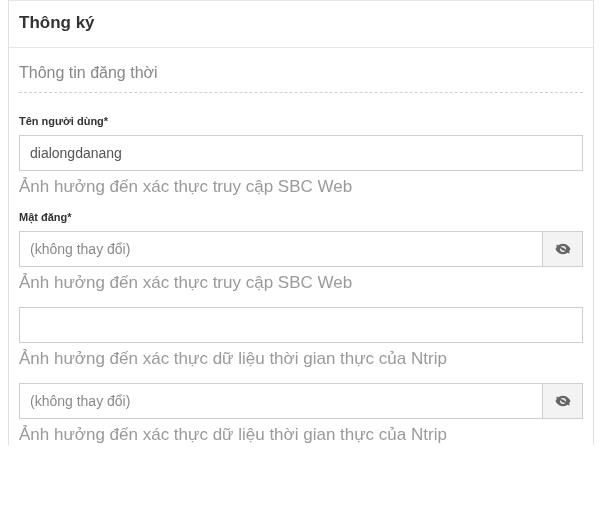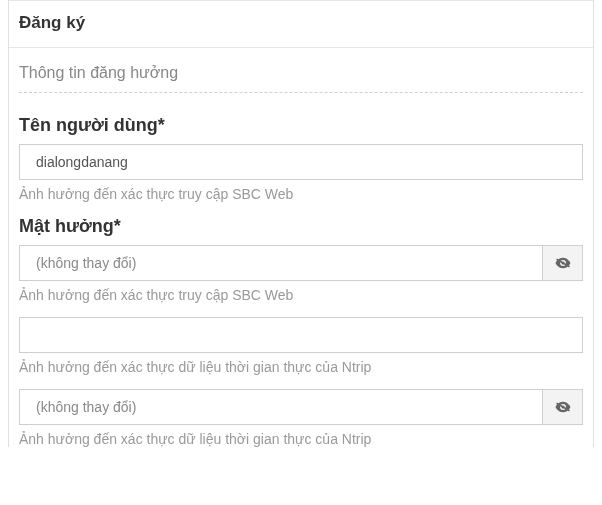--- a/index.html
+++ b/index.html
@@ -41,34 +41,34 @@
       border-top: 1px dashed #d0d0d0;
       margin: 0 10px;
     }
     .form-area {
       padding: 8px 10px 0 10px;
     }
     .field {
       margin-top: 14px;
     }
     .field-label {
-      font-size: 18px;
+      font-size: 11px;
       font-weight: 600;
       color: #333;
       display: block;
       margin-bottom: 8px;
     }
     .input-row {
       display: flex;
       align-items: stretch;
     }
     .text-input {
       flex: 1 1 auto;
       height: 36px;
-      padding: 0 16px;
+      padding: 0 10px;
       font-size: 14px;
       color: #555;
       border: 1px solid #cfcfcf;
       background: #fff;
       outline: none;
     }
     .text-input::placeholder {
       color: #8a8a8a;
     }
     .eye-btn {
@@ -81,51 +81,51 @@
       align-items: center;
       justify-content: center;
       cursor: pointer;
     }
     .eye-btn svg {
       width: 18px;
       height: 18px;
       fill: #666;
     }
     .help-text {
-      font-size: 14px;
+      font-size: 17px;
       color: #9a9a9a;
       margin-top: 6px;
     }
   </style>
 </head>
 <body>
 
 <div class="panel">
 
   <div class="page-title-bar">
-    <div class="page-title">Đăng ký</div>
+    <div class="page-title">Thông ký</div>
   </div>
 
   <div class="section-title-bar">
-    <div class="section-title">Thông tin đăng hưởng</div>
+    <div class="section-title">Thông tin đăng thời</div>
   </div>
   <hr class="dashed-divider">
 
   <div class="form-area">
 
     <div class="field">
       <label class="field-label">Tên người dùng*</label>
       <div class="input-row">
         <input type="text" class="text-input" value="dialongdanang" style="">
       </div>
       <div class="help-text">Ảnh hưởng đến xác thực truy cập SBC Web</div>
     </div>
 
     <div class="field">
-      <label class="field-label">Mật hưởng*</label>
+      <label class="field-label">Mật đăng*</label>
       <div class="input-row">
         <input type="password" class="text-input" placeholder="(không thay đổi)" style="">
         <button type="button" class="eye-btn">
           <svg viewBox="0 0 24 24">
             <path d="M12 5c-7 0-10 7-10 7s3 7 10 7 10-7 10-7-3-7-10-7zm0 11a4 4 0 1 1 0-8 4 4 0 0 1 0 8zm0-6a2 2 0 1 0 0 4 2 2 0 0 0 0-4z"></path>
             <rect x="2" y="11" width="20" height="2" transform="rotate(30 12 12)"></rect>
           </svg>
         </button>
       </div>
       <div class="help-text">Ảnh hưởng đến xác thực truy cập SBC Web</div>

